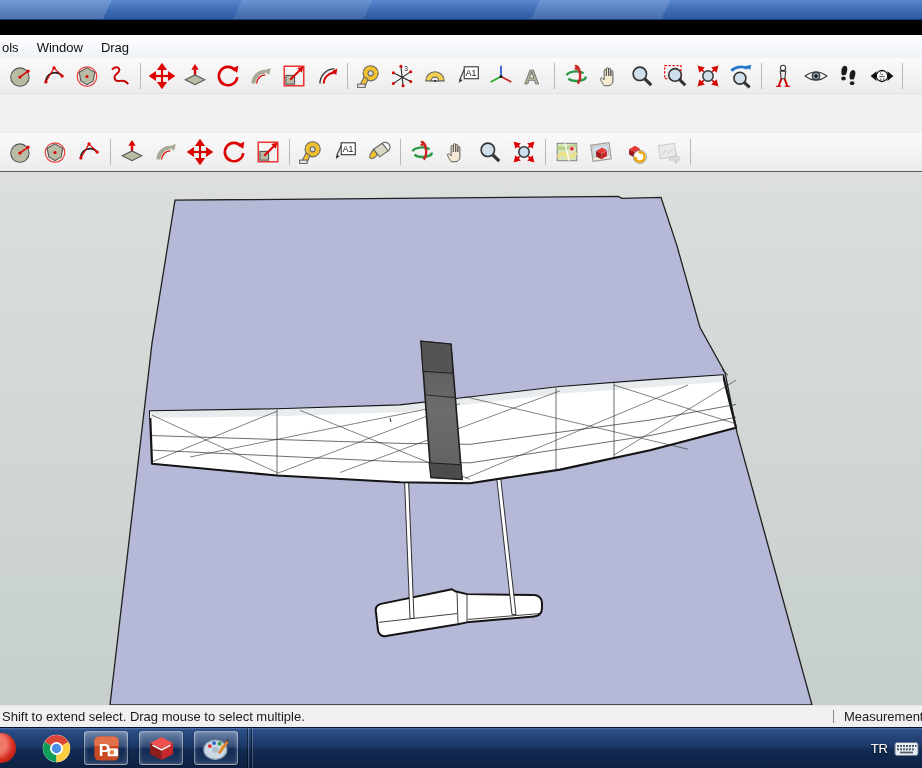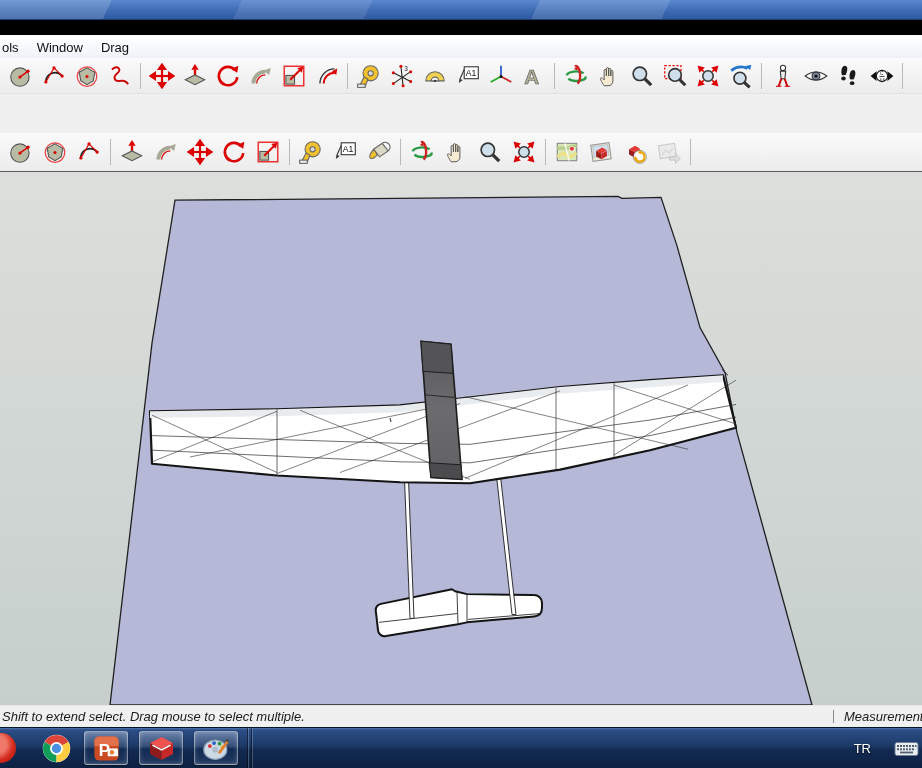--- a/index.html
+++ b/index.html
@@ -34,21 +34,21 @@
   .tbtn.disabled { opacity:.45; filter:grayscale(.8); }
   .tsep { width:1px; height:26px; background:#b9b9b9; margin:0 4px; flex:none; }
 
   
   .viewport { flex:1 1 auto; position:relative; border-top:1px solid #5a5a5a; }
   .viewport svg { position:absolute; inset:0; width:100%; height:100%; display:block; }
 
   
   .statusbar { height:22px; flex:none; position:relative; background:var(--statusbar-bg,#f0f0f0);
     font-size:13px; color:#1a1a1a; display:flex; align-items:center; overflow:hidden;
-    border-top:1px solid #e6e6e6;font-style:italic; }
+    border-top:1px solid #e6e6e6; }
   .status-hint { padding-left:2px; white-space:nowrap; }
   .meas { position:absolute; left:833px; top:0; height:100%; display:flex;
     align-items:center; white-space:nowrap; }
   .meas .vsep { width:1px; height:13px; background:#8a8a8a; margin-right:10px; }
 
   
   .taskbar { height:41px; flex:none; position:relative; display:flex; align-items:center;
     border-top:1px solid #07142b;
     background:linear-gradient(180deg,#4f74ad 0px,#2c4e87 2px,#1c3967 45%,#122a52 55%,#0d2142 100%); }
   .tb-orb { position:absolute; left:-14px; top:5px; width:30px; height:30px; border-radius:50%;
@@ -57,21 +57,21 @@
     align-items:center; justify-content:center; border-radius:3px; }
   .tb-app.framed { border:1px solid rgba(255,255,255,.45);
     background:linear-gradient(180deg, rgba(255,255,255,.30), rgba(255,255,255,.10) 46%,
       rgba(255,255,255,0) 52%, rgba(130,170,230,.18));
     box-shadow:inset 0 0 4px rgba(255,255,255,.25), 0 1px 2px rgba(0,0,0,.45); }
   .tb-app.unframed { width:34px; margin-left:13px; }
   .tb-app svg { width:29px; height:29px; }
   .tb-app.unframed svg { width:31px; height:31px; }
   .tb-div { width:2px; height:41px; margin-left:9px; flex:none;
     border-left:1px solid rgba(0,0,0,.45); border-right:1px solid rgba(255,255,255,.22); }
-  .tray { margin-left:auto; display:flex; align-items:center; gap:23px; padding-right:3px;
+  .tray { margin-left:auto; display:flex; align-items:center; gap:6px; padding-right:3px;
     color:#fff; font-size:13px; text-shadow:0 1px 2px rgba(0,0,0,.8); }
   .tray svg { width:25px; height:17px; display:block; }
 </style>
 </head>
 <body>
 
 <div class="screen">
 
   <div class="titlebar"></div>
 

